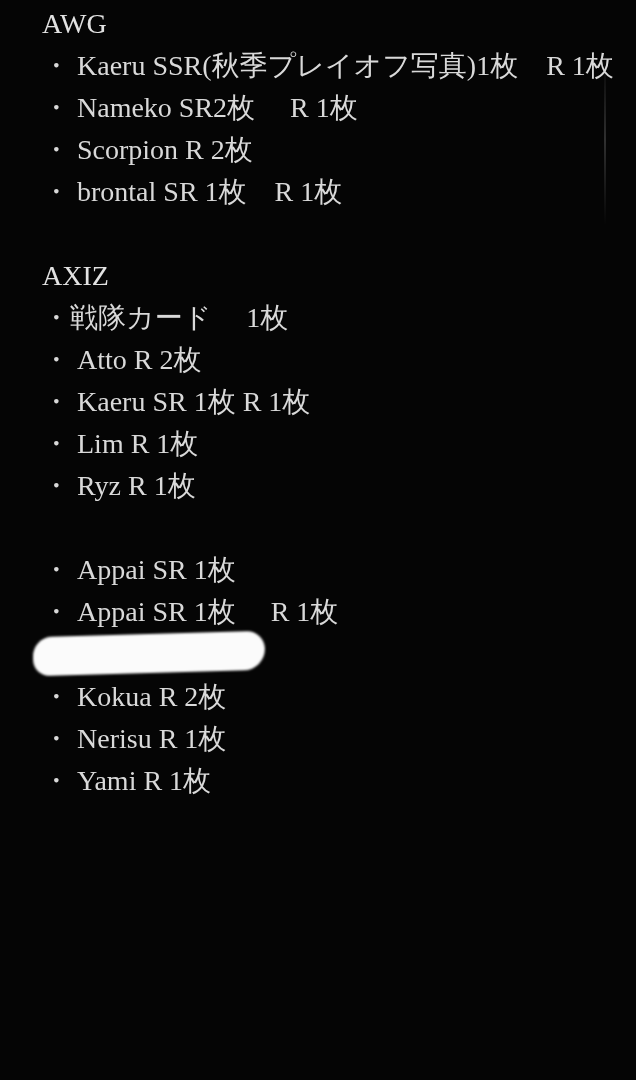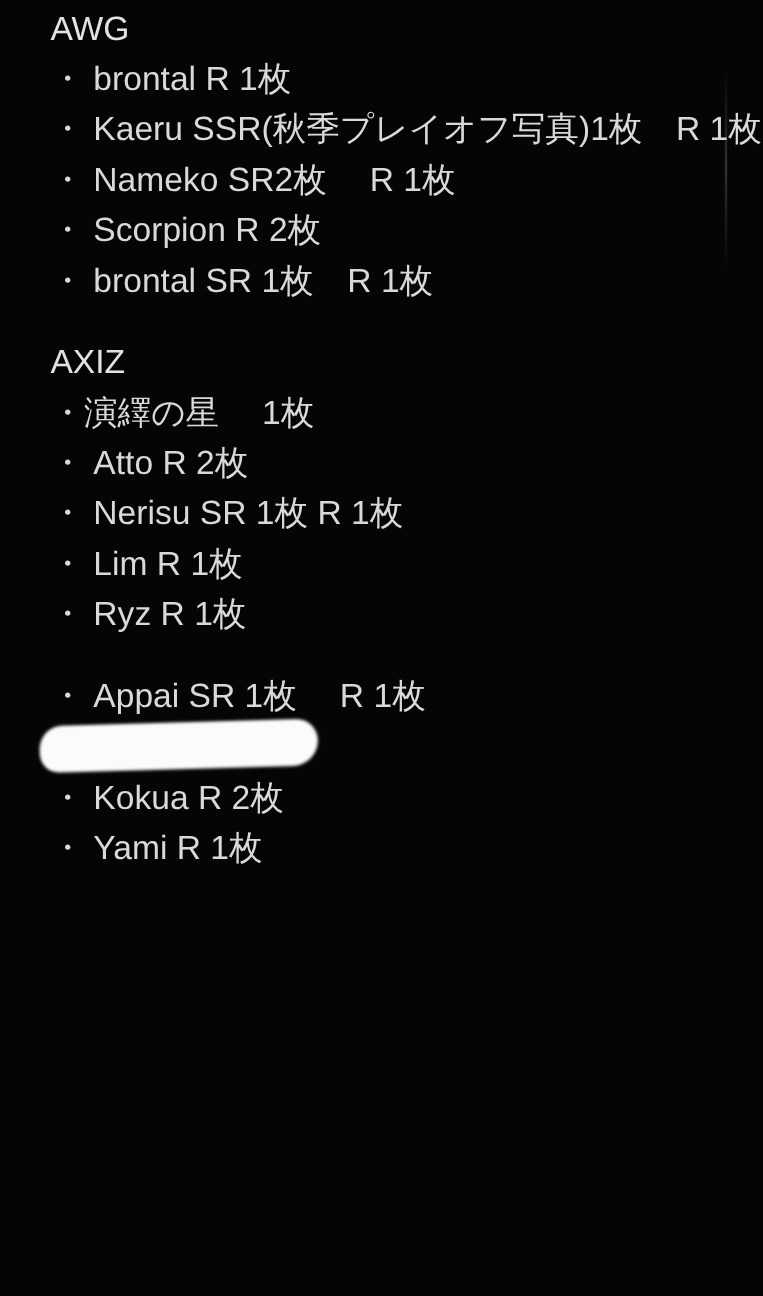--- a/index.html
+++ b/index.html
@@ -14,28 +14,28 @@
     position: relative;
   }
   .note {
     position: absolute;
     left: 0;
     top: 0;
     width: 520px;
     height: 1080px;
     box-sizing: border-box;
     padding: 3px 18px 0 42px;
-    font-family: Liberation Sans, sans-serif;
+    font-family: Liberation Serif, serif;
     font-size: 28px;
     line-height: 42px;
     color: #d9d9d9;
     font-weight: 400;
   }
   .section { margin: 0; }
-  .section + .section { margin-top: 26px; }  
+  .section + .section { margin-top: 42px; }  
   .section-title {
     height: 42px;
     color: #e2e2e2;
     white-space: pre;
   }
   .item {
     height: 42px;
     white-space: pre;
   }
   .redaction {
@@ -59,35 +59,36 @@
     pointer-events: none;
   }
 </style>
 </head>
 <body>
 
 <div class="note">
   <div>
       <div class="section">
         <div class="section-title">AWG</div>
-        <div class="item">・ brontal R 1枚</div>
         <div class="item">・ Kaeru SSR(秋季プレイオフ写真)1枚　R 1枚</div>
         <div class="item">・ Nameko SR2枚　 R 1枚</div>
         <div class="item">・ Scorpion R 2枚</div>
         <div class="item">・ brontal SR 1枚　R 1枚</div>
       </div>
       <div class="section">
         <div class="section-title">AXIZ</div>
-        <div class="item">・演繹の星　 1枚</div>
+        <div class="item">・戦隊カード　 1枚</div>
         <div class="item">・ Atto R 2枚</div>
-        <div class="item">・ Nerisu SR 1枚 R 1枚</div>
+        <div class="item">・ Kaeru SR 1枚 R 1枚</div>
         <div class="item">・ Lim R 1枚</div>
         <div class="item">・ Ryz R 1枚</div>
       </div>
       <div class="section">
+        <div class="item">・ Appai SR 1枚</div>
         <div class="item">・ Appai SR 1枚　 R 1枚</div>
         <div class="item"><div class="redaction"></div></div>
         <div class="item">・ Kokua R 2枚</div>
+        <div class="item">・ Nerisu R 1枚</div>
         <div class="item">・ Yami R 1枚</div>
       </div>
     </div>
 </div>
 <div class="edge-streak"></div>
 
 </body></html>

